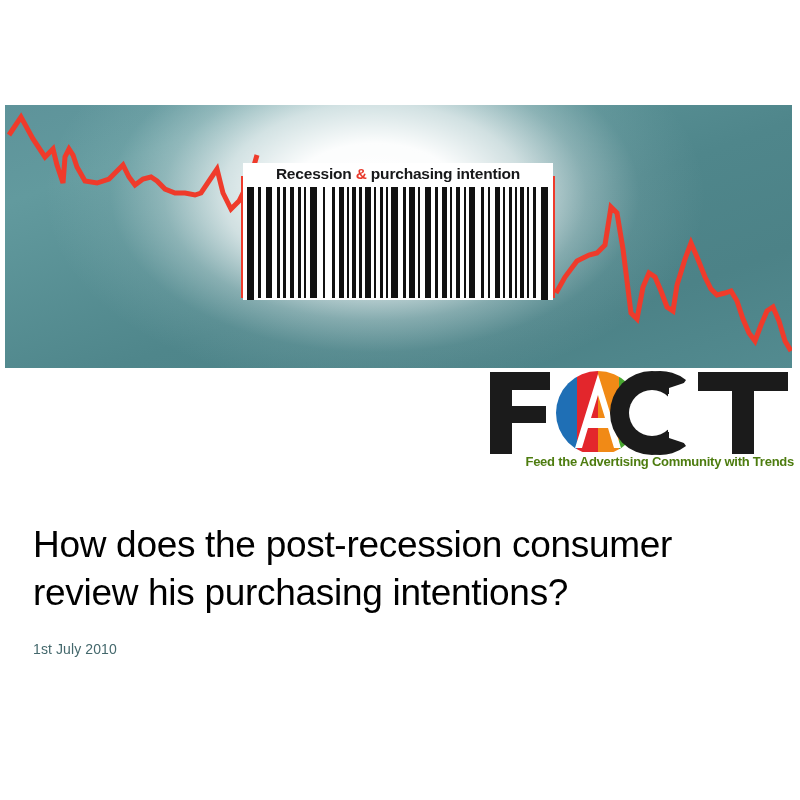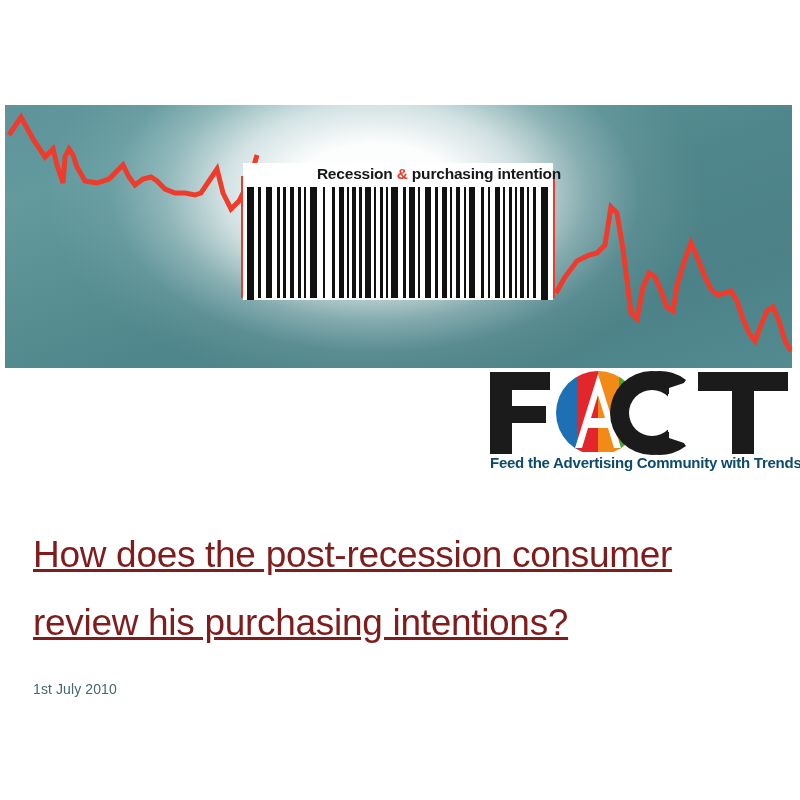--- a/index.html
+++ b/index.html
@@ -70,21 +70,20 @@
     left: 0;
     top: 2px;
     width: 100%;
     text-align: center;
     font-family: "Liberation Sans", sans-serif;
     font-weight: bold;
     font-size: 15.5px;
     letter-spacing: -0.2px;
     color: #17181a;
     white-space: nowrap;
-    margin-left: 41px;
   }
   .barcode-title .amp {
     color: #e8392b;
   }
   .barcode-bars {
     position: absolute;
     left: 0;
     top: 24px;
     height: 113px;
     width: 100%;
@@ -114,43 +113,43 @@
     width: 306px;
     height: 86px;
   }
   .fact-tagline {
     position: absolute;
     left: 2px;
     top: 86px;
     width: 304px;
     font-family: "Liberation Sans", sans-serif;
     font-weight: bold;
-    font-size: 15px;
+    font-size: 13px;
     letter-spacing: -0.25px;
-    color: #0c4a6e;
+    color: #4d7c0f;
     white-space: nowrap;
+    text-align: right;
   }
 
   
   .title-block {
     position: absolute;
     left: 33px;
     top: 521px;
     width: 730px;
   }
   .slide-title {
     font-family: "Liberation Sans", sans-serif;
     font-weight: normal;
     font-size: 37px;
-    line-height: 68px;
-    color: #7f1d1d;
+    line-height: 48px;
+    color: #000000;
     letter-spacing: -0.3px;
     margin: 0;
     white-space: pre-line;
-    text-decoration: underline;
   }
   .slide-date {
     margin-top: 21px;
     font-family: "Liberation Sans", sans-serif;
     font-weight: normal;
     font-size: 14px;
     line-height: 22px;
     color: #44686c;
     letter-spacing: 0.1px;
   }

